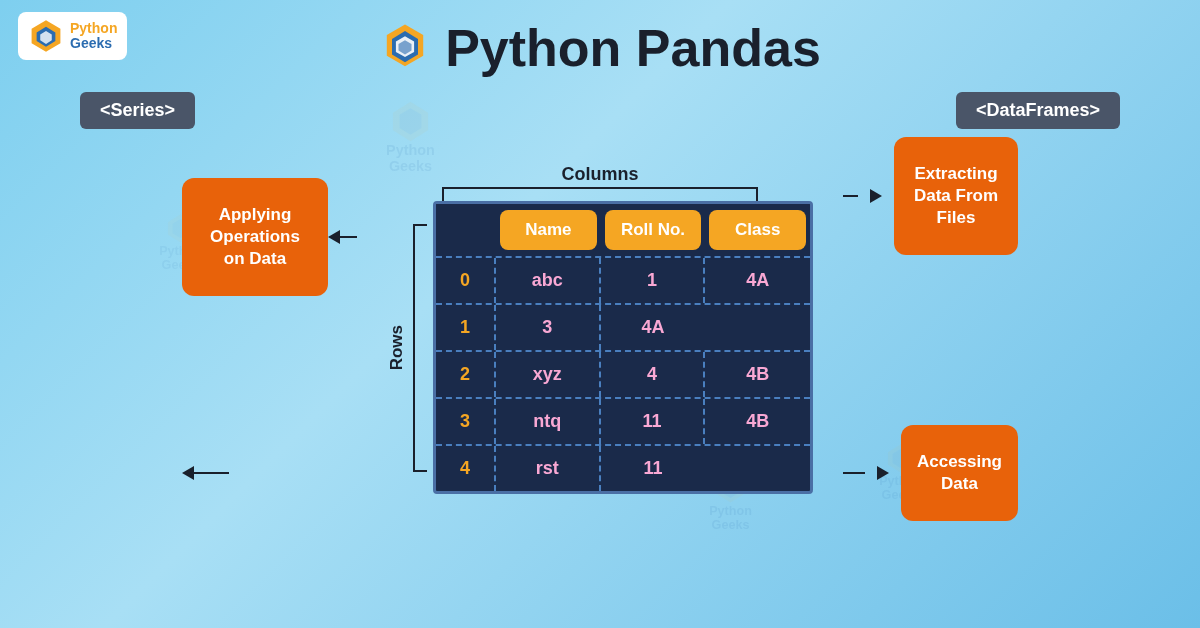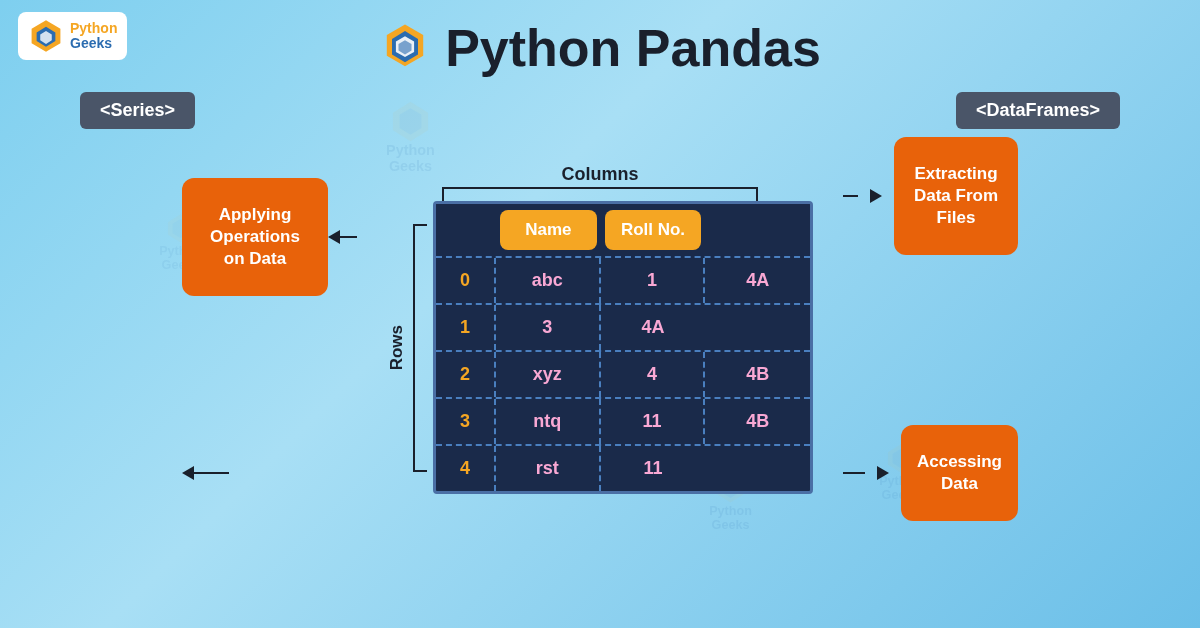--- a/index.html
+++ b/index.html
@@ -352,20 +352,21 @@
           <div style="width:14px;height:2px;background:#1a202c;"></div>
         </div>
       </div>
 
       <div class="data-table">
 
         <div class="table-header-row">
           <div style="background:transparent;"></div>
           <div class="col-header">Name</div>
           <div class="col-header">Roll No.</div>
+          <div class="col-header">Class</div>
         </div>
 
         <div class="table-data-row">
           <div class="cell cell-index">0</div>
           <div class="cell">abc</div>
           <div class="cell">1</div>
           <div class="cell">4A</div>
         </div>
         <div class="table-data-row">
           <div class="cell cell-index">1</div>

